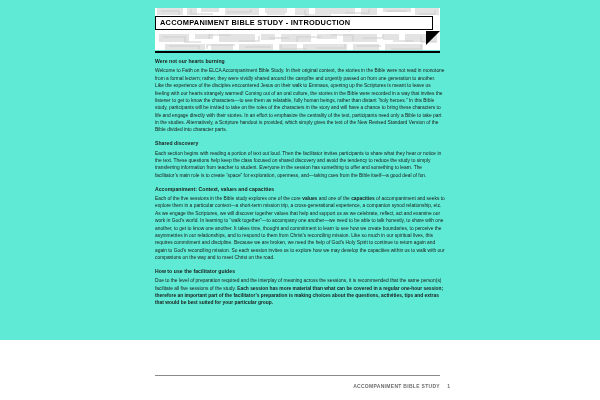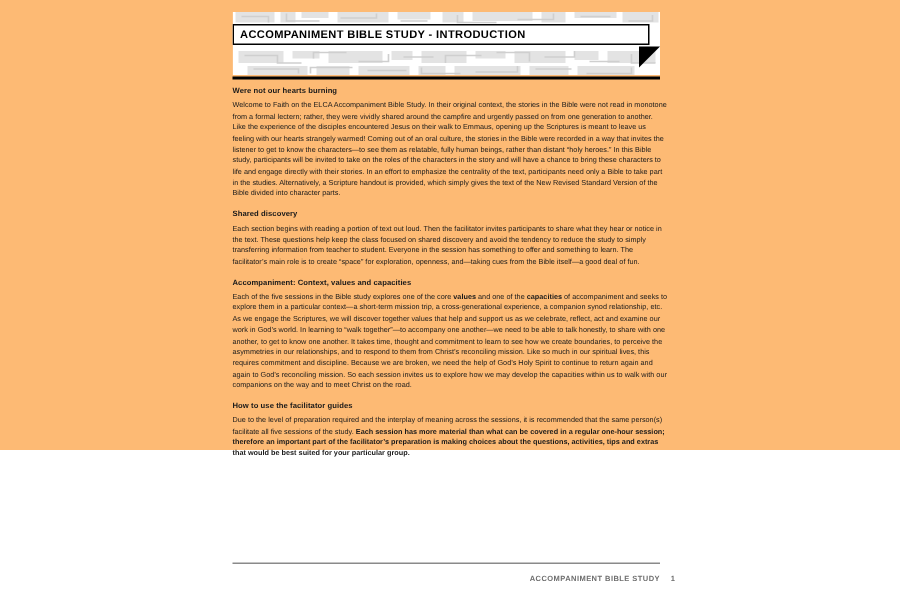--- a/index.html
+++ b/index.html
@@ -10,22 +10,22 @@
     width: 600px;
     height: 400px;
     background: #ffffff;
     font-family: "Liberation Sans", sans-serif;
     overflow: hidden;
   }
 
   .page {
     position: relative;
     width: 600px;
-    height: 300px;
-    background: #fdba74;
+    height: 340px;
+    background: #5eead4;
   }
 
   
   .header-banner {
     position: absolute;
     left: 155px;
     top: 8px;
     width: 285px;
     height: 42px;
     overflow: hidden;

